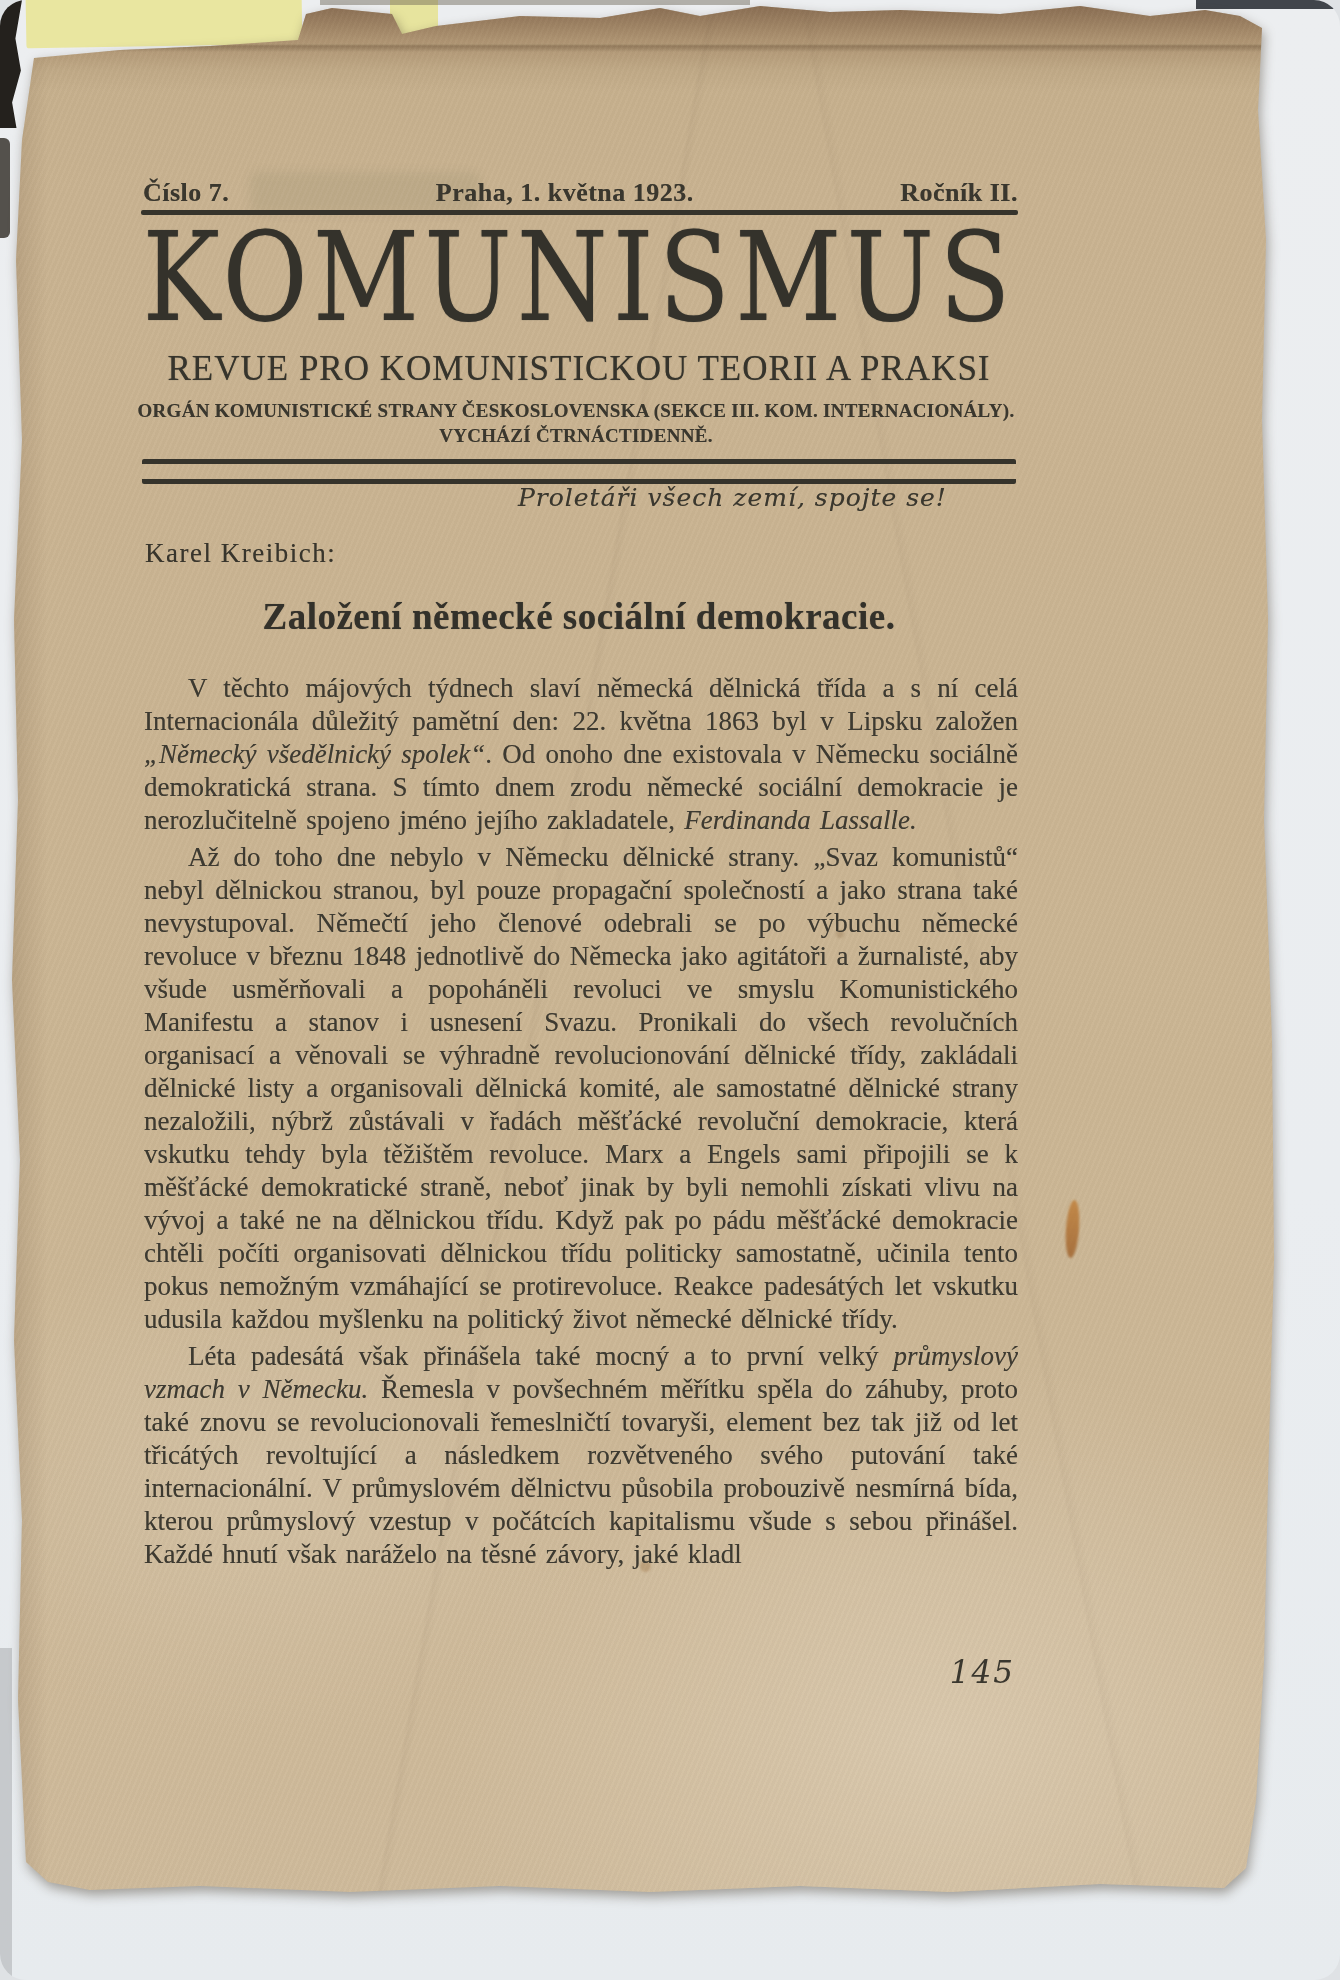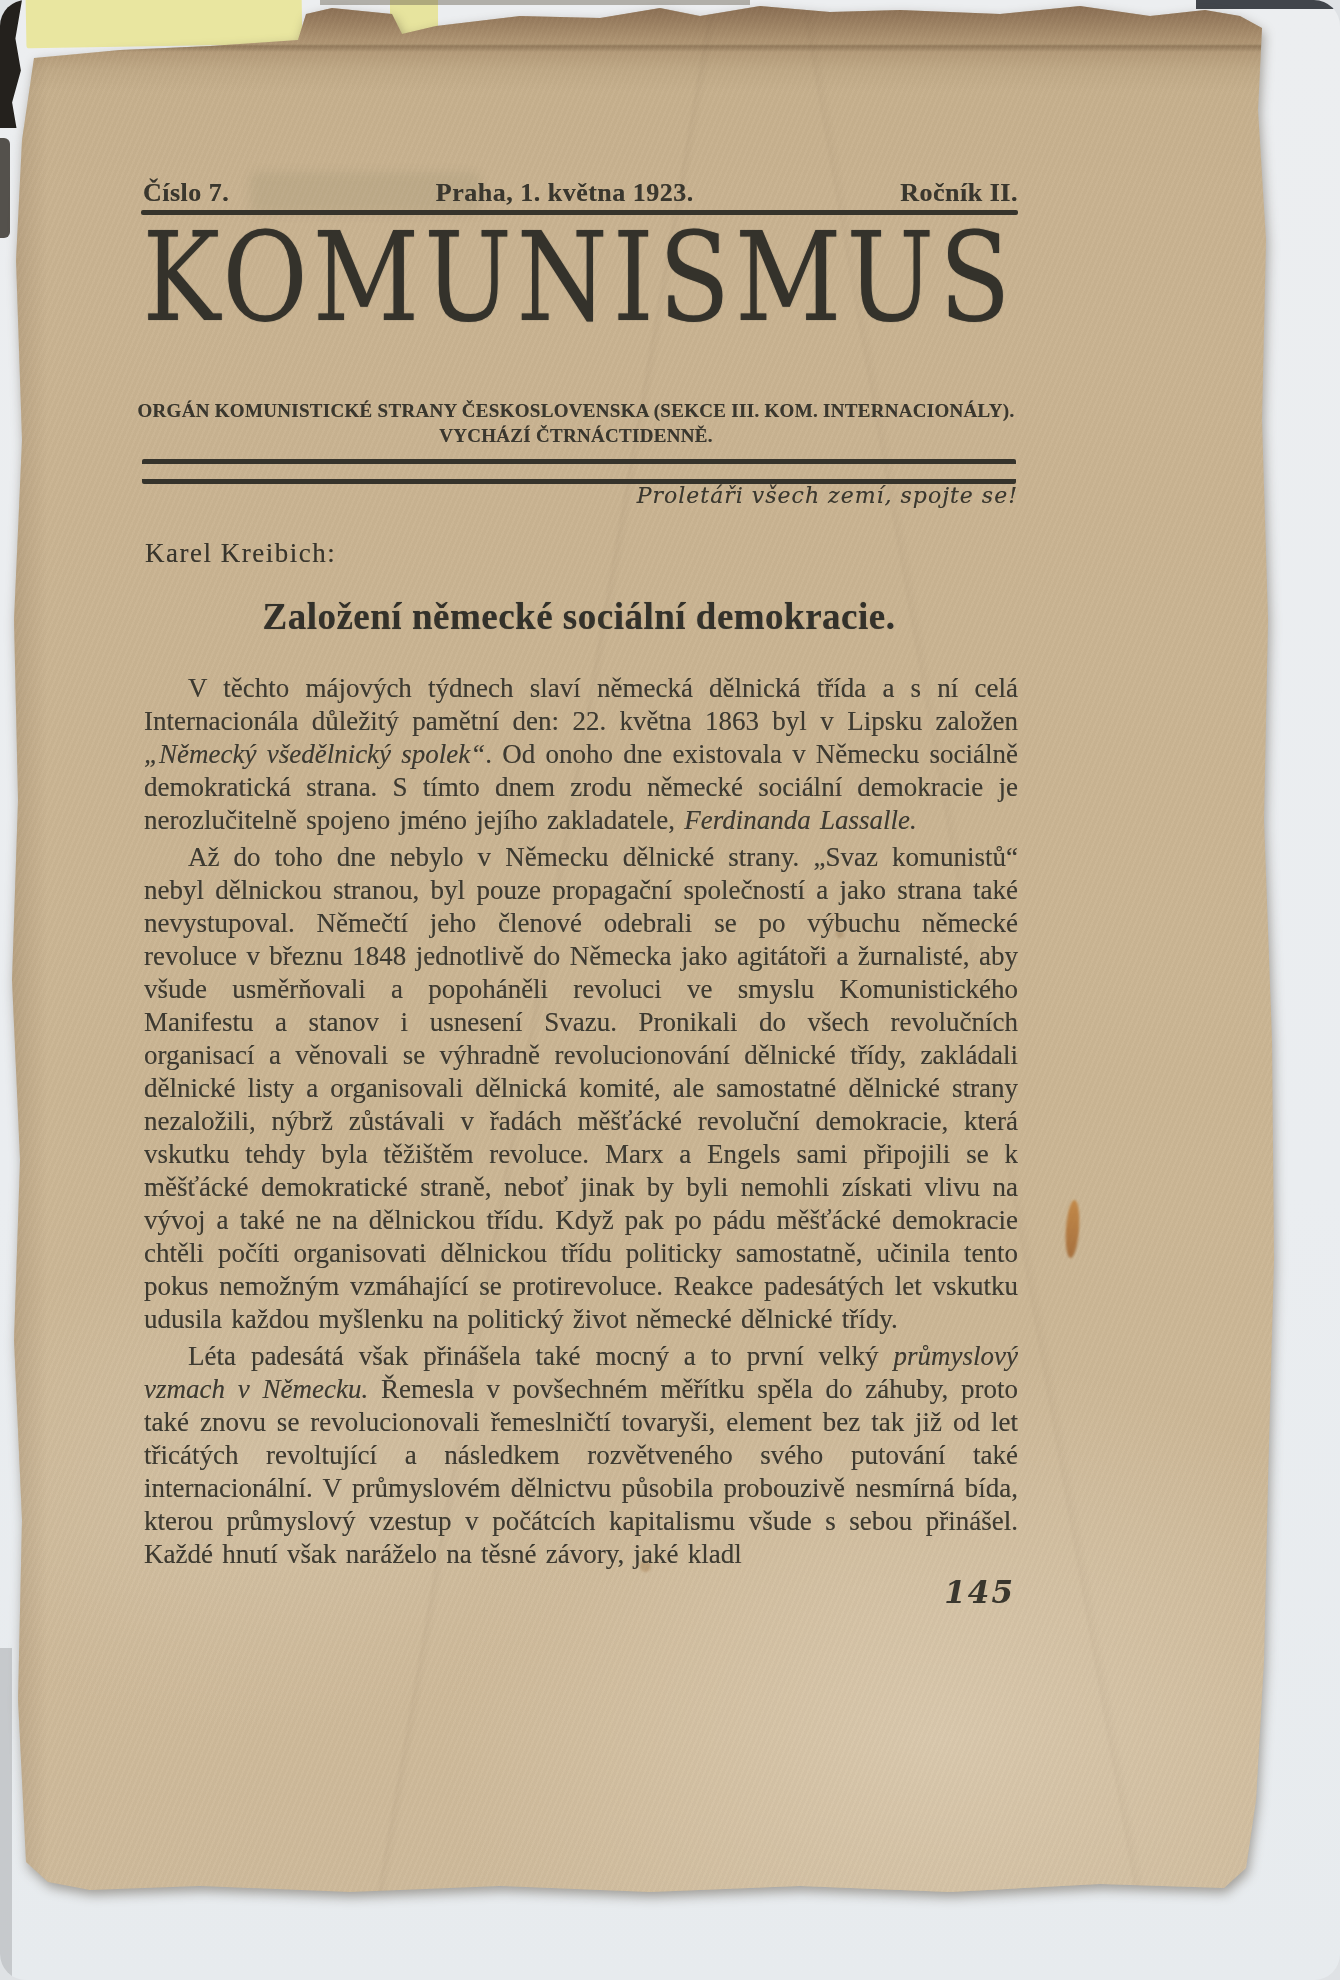--- a/index.html
+++ b/index.html
@@ -65,36 +65,36 @@
     letter-spacing:5px;color:#34322b;transform:scaleY(1.18);transform-origin:top center;
     text-shadow:0 0 1px rgba(52,50,43,.6);white-space:nowrap;}
   .masthead-subtitle{position:absolute;left:140px;top:349px;width:878px;text-align:center;
     font-size:35px;letter-spacing:1px;color:#36342c;white-space:nowrap;
     text-shadow:0 0 .8px rgba(54,52,44,.7);}
   .organ{position:absolute;left:137px;top:398px;width:878px;text-align:center;font-weight:700;
     font-size:19px;line-height:25px;letter-spacing:.3px;color:#3a372e;
     text-shadow:0 0 .5px rgba(58,55,46,.5);}
   .double-rule{position:absolute;left:142px;top:459px;width:874px;height:15px;
     border-top:5px solid #35332b;border-bottom:5px solid #35332b;border-radius:2px;}
-  .motto{position:absolute;left:518px;top:483px;width:500px;text-align:right;
-    font-family:"DejaVu Serif",serif;font-style:italic;font-size:22px;letter-spacing:1px;
+  .motto{position:absolute;left:518px;top:483px;width:500px;
+    font-family:"DejaVu Serif",serif;font-style:italic;font-size:25px;letter-spacing:1px;
     color:#3a372e;text-shadow:0 0 .5px rgba(58,55,46,.5);}
   .author{position:absolute;left:145px;top:538px;font-size:27px;font-weight:400;
     letter-spacing:1.5px;color:#38352c;text-shadow:0 0 .5px rgba(56,53,44,.5);}
   .article-heading{position:absolute;left:140px;top:595px;width:878px;text-align:center;
     font-size:37px;font-weight:700;letter-spacing:.5px;color:#33312a;
     text-shadow:0 0 .8px rgba(51,49,42,.6);}
   .article-body{position:absolute;left:144px;top:672px;width:874px;font-size:27px;
     line-height:33px;text-align:justify;color:#3d3a31;word-spacing:2.5px;
     text-shadow:0 0 .5px rgba(61,58,49,.45);}
   .article-body p{margin:0;text-indent:44px;}
   .article-body p + p{margin-top:4px;}
   .article-body .it{font-style:italic;}
-  .page-number{position:absolute;left:860px;top:1574px;width:155px;text-align:right;
-    font-family:"DejaVu Serif",serif;font-style:italic;font-weight:700;font-size:31px;
+  .page-number{position:absolute;left:860px;top:1654px;width:155px;text-align:right;
+    font-family:"DejaVu Serif",serif;font-style:italic;font-weight:400;font-size:31px;
     letter-spacing:2px;color:#3a372e;}
 </style>
 </head>
 <body>
 
 <div class="stage">
 
   <div class="sticky-note"></div>
   <div class="sticky-note-2"></div>
   <div class="dark-frag-1"></div>
@@ -119,20 +119,21 @@
       <span>Praha, 1. května 1923.</span>
       <span>Ročník II.</span>
     </div>
 
     <div class="rule-1"></div>
 
     <div class="masthead-title">
       <span>KOMUNISMUS</span>
     </div>
 
+    <div class="masthead-subtitle">REVUE PRO KOMUNISTICKOU TEORII A PRAKSI</div>
 
     <div class="organ">
       <div>ORGÁN KOMUNISTICKÉ STRANY ČESKOSLOVENSKA (SEKCE III. KOM. INTERNACIONÁLY).</div>
       <div>VYCHÁZÍ ČTRNÁCTIDENNĚ.</div>
     </div>
 
     <div class="double-rule"></div>
 
     <div class="motto">Proletáři všech zemí, spojte se!</div>
 

